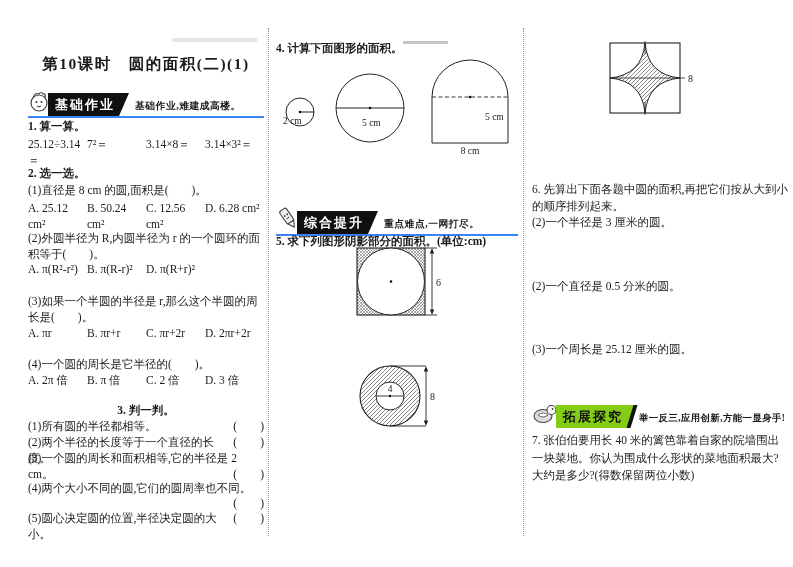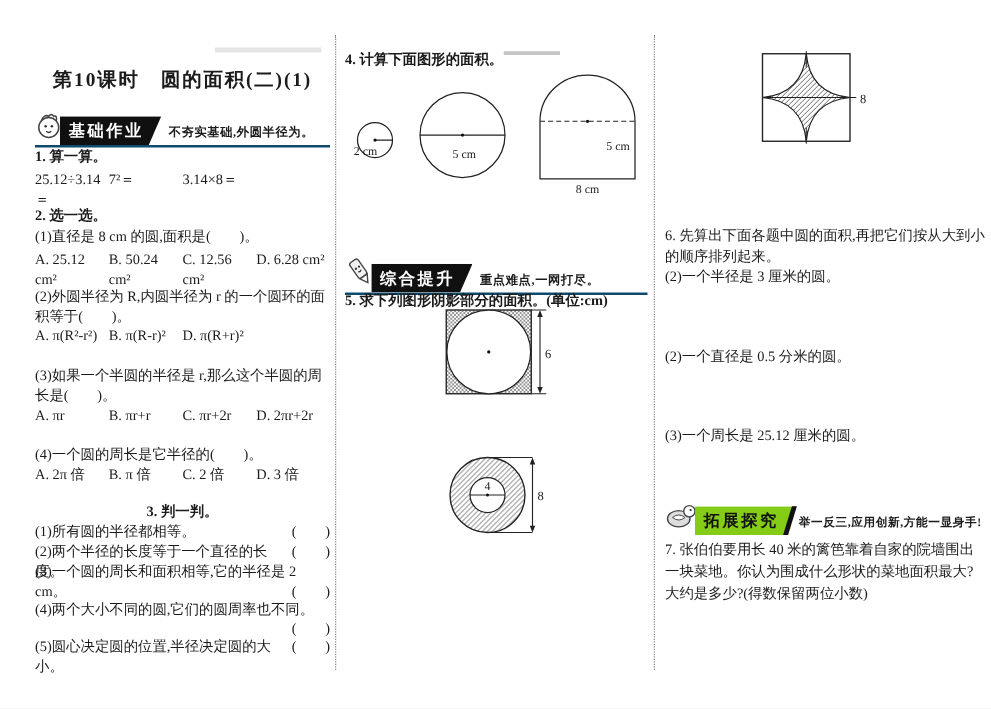--- a/index.html
+++ b/index.html
@@ -13,21 +13,21 @@
   .abs{position:absolute;left:0;right:0;}
   .t{font-size:11.5px;line-height:15.5px;}
   .qlabel{font-weight:600;}
   .grid2{display:grid;grid-template-columns:1fr 1fr 1fr 1fr;}
   .judge{display:flex;justify-content:space-between;}
   .judge .blank{flex-shrink:0;}
   .paren-r{text-align:right;}
   .page-title{position:absolute;top:14px;left:0;right:0;text-align:center;
               font-size:15.5px;font-weight:700;letter-spacing:1.5px;}
   .hdr{position:absolute;left:0;right:0;display:flex;align-items:flex-end;
-       border-bottom:2px solid #0c4a6e;height:26px;}
+       border-bottom:2px solid #3b82f6;height:26px;}
   .hdr.noline{border-bottom:none;}
   .banner{background:#101010;color:#fff;font-weight:700;font-size:13px;line-height:19px;
           padding:2px 14px 2px 7px;letter-spacing:2px;white-space:nowrap;
           clip-path:polygon(0 0,100% 0,calc(100% - 10px) 100%,0 100%);}
   .banner.ext{background:#84cc16;color:#111;box-shadow:2px 2px 0 #777;
           clip-path:polygon(0 0,100% 0,calc(100% - 8px) 100%,0 100%);}
   .slash{width:4px;height:23px;background:#111;transform:skewX(-17deg);
          margin-left:-7px;margin-right:5px;flex-shrink:0;}
   .slogan{font-weight:700;font-size:9.8px;padding:0 0 3px 6px;white-space:nowrap;letter-spacing:.5px;}
   .mascot{flex-shrink:0;margin-right:-3px;position:relative;top:1px;}
@@ -54,29 +54,30 @@
       <span class="mascot">
         <svg width="23" height="24" viewBox="0 0 23 24">
           <circle cx="11" cy="14" r="8" fill="#fff" stroke="#444" stroke-width="1.2"></circle>
           <path d="M5 9 Q7 3 11 5 Q13 2 15 5 Q18 4 17 9" fill="none" stroke="#444" stroke-width="1.2"></path>
           <circle cx="8.5" cy="13" r="1" fill="#333"></circle>
           <circle cx="13.5" cy="13" r="1" fill="#333"></circle>
           <path d="M9 17 Q11 19 13 17" fill="none" stroke="#333" stroke-width="1"></path>
         </svg>
       </span>
       <span class="banner">基础作业</span>
-      <span class="slogan">不夯实基础,外圆半径为。</span>
+      <span class="slogan">基础作业,难建成高楼。</span>
     </div>
 
     <div class="abs t qlabel" style="top:79px;">1. 算一算。</div>
 
     <div class="abs t grid2" style="top:97px;">
       <span>25.12÷3.14＝</span>
       <span>7²＝</span>
       <span>3.14×8＝</span>
+      <span>3.14×3²＝</span>
     </div>
 
     <div class="abs t qlabel" style="top:126px;">2. 选一选。</div>
 
     <div class="abs t" style="top:143px;">(1)直径是 8 cm 的圆,面积是(　　)。</div>
     <div class="abs t grid2" style="top:161px;">
       <span>A. 25.12 cm²</span>
       <span>B. 50.24 cm²</span>
       <span>C. 12.56 cm²</span>
       <span>D. 6.28 cm²</span>

